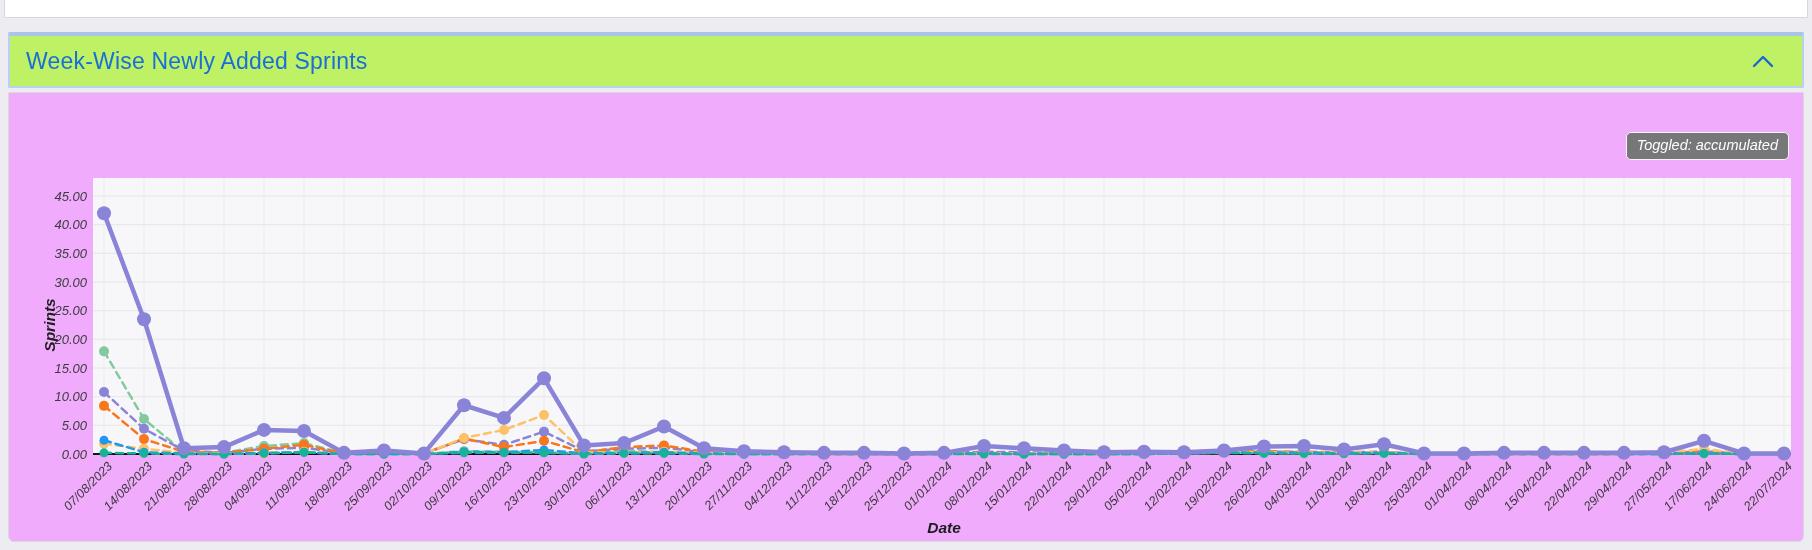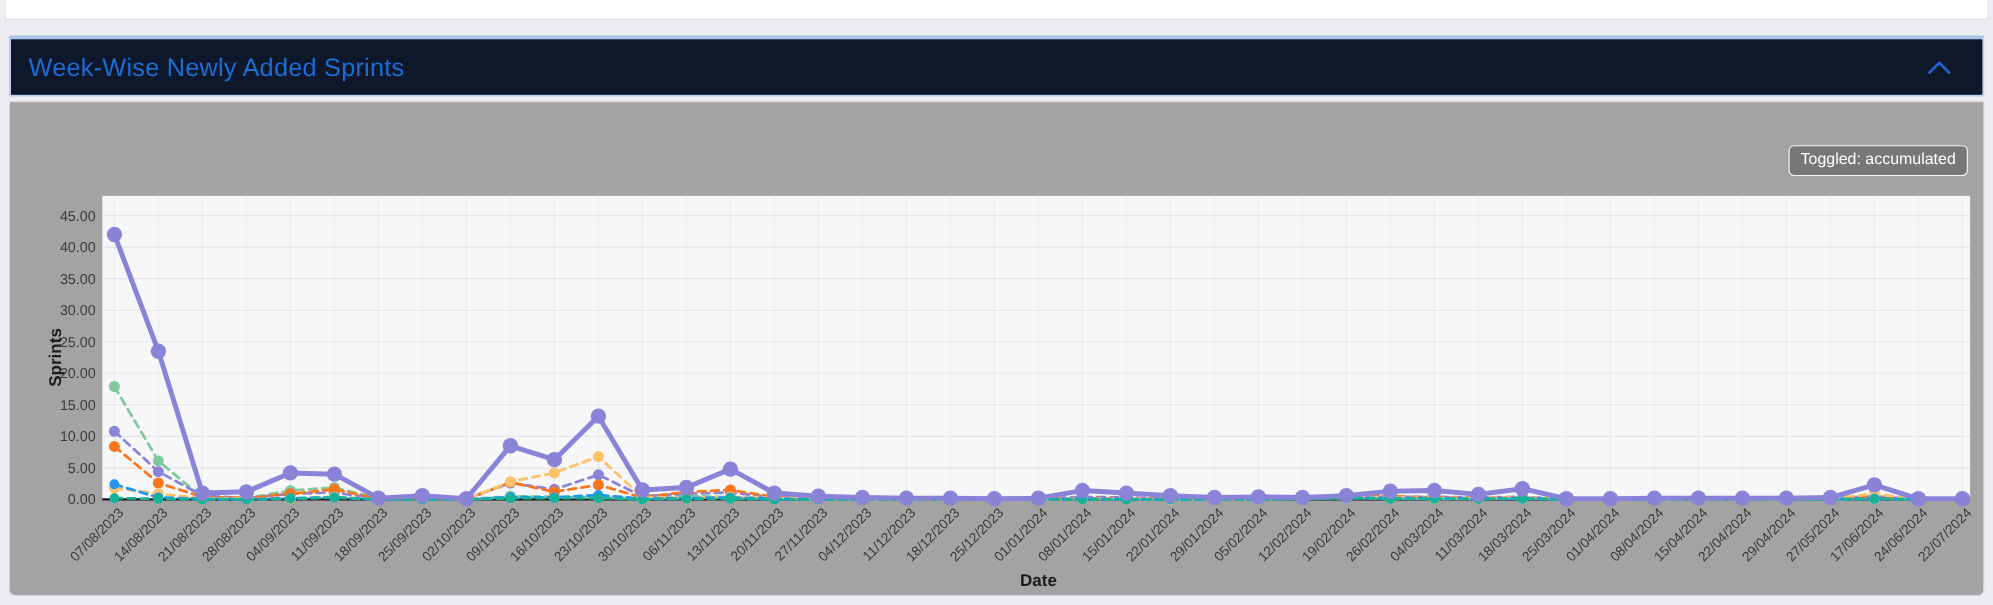--- a/index.html
+++ b/index.html
@@ -9,34 +9,35 @@
     font-family:"Liberation Sans", sans-serif;
     position:relative;
   }
   .top-strip{
     position:absolute;left:4px;right:4px;top:0;height:17px;
     background:#ffffff;border:1px solid #d6d6db;border-top:none;
     border-radius:0 0 2px 2px;
   }
   .accordion{
     position:absolute;left:8px;right:8px;top:32px;height:50px;
-    background:#0f172a;
+    background:#bef264;
     border:2px solid #bad0f3;border-top:4px solid #a9c4ea;
     border-radius:2px;
     display:flex;align-items:center;justify-content:space-between;
     padding:0 28px 0 16px;cursor:pointer;
   }
   .accordion-title{
     color:#1a6ed8;font-size:23px;font-weight:500;letter-spacing:0.2px;
   }
   .chevron{display:flex;align-items:center;}
   .panel{
     position:absolute;left:8px;right:8px;top:92px;height:448px;
-    background:#a3a3a3;border:1px solid #d9d9de;
+    background:#f0abfc;border:1px solid #d9d9de;
     border-radius:0 0 6px 6px;
+    font-style:italic;
   }
   .toast{
     position:absolute;top:39px;right:14px;
     background:#777779;color:#fdfdfd;
     border:1px solid #f5f5f5;
     font-size:14.5px;line-height:1;
     padding:5px 10px 6px 10px;border-radius:5px;
     white-space:nowrap;
   }
   svg text{font-family:"Liberation Sans", sans-serif;}

